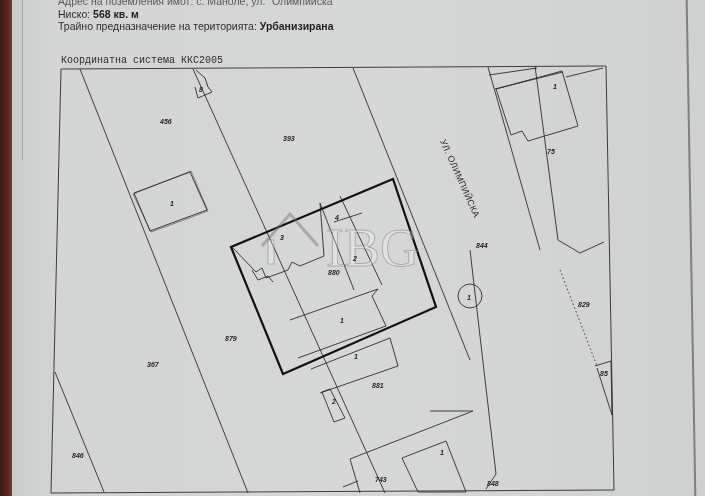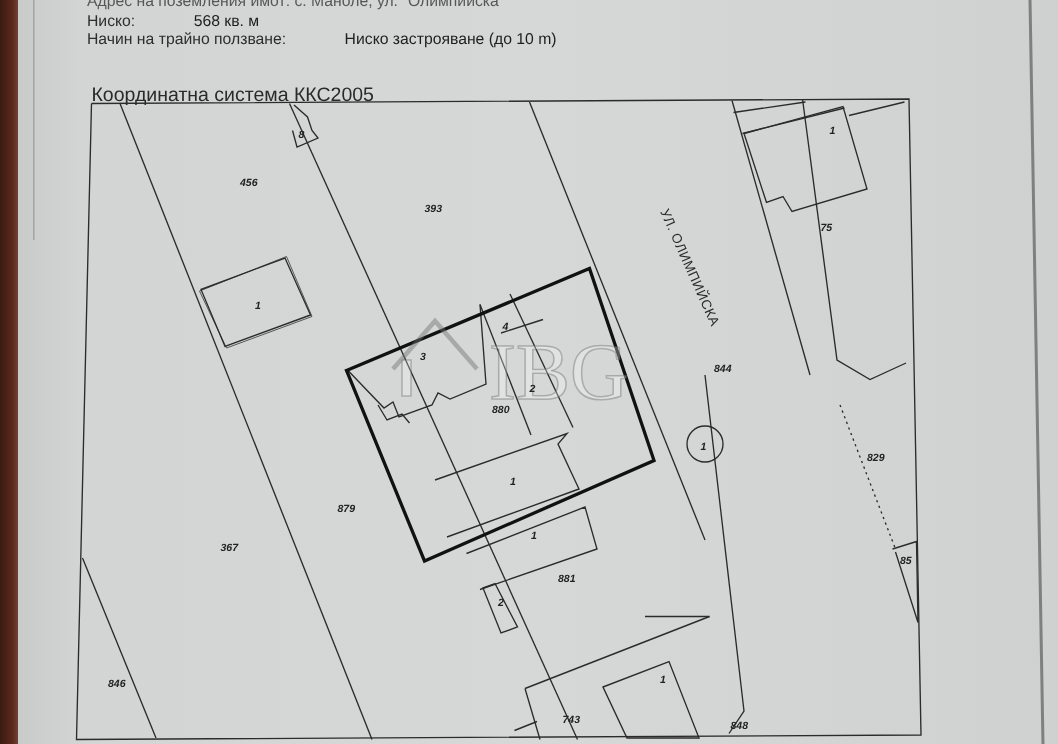--- a/index.html
+++ b/index.html
@@ -23,25 +23,25 @@
   .page-edge {
     position: absolute; left: 690px; top: 0; width: 1.5px; height: 496px;
     background: rgba(60,60,60,0.55);
     transform: skewX(1deg);
   }
   .header {
     position: absolute; left: 58px; top: -5px; width: 560px;
     font-size: 10.5px; line-height: 12.5px; color: #2d2d2d;
   }
   .header .row { white-space: nowrap; }
-  .header .val { font-weight: normal; color: #1e1e1e; margin-left: 36px; }
+  .header .val { font-weight: bold; color: #1e1e1e; }
   .header .cut { opacity: 0.75; }
   .coord-label {
     position: absolute; left: 61px; top: 55px;
-    font-size: 13px; color: #2a2a2a; white-space: nowrap;
+    font-size: 10px; color: #2a2a2a; white-space: nowrap; font-family: Liberation Mono, monospace;
   }
   svg.map { position: absolute; left: 0; top: 0; }
   .lbl { font-family: "Liberation Sans", sans-serif; font-size: 7px; font-style: italic; font-weight: bold; fill: #222; }
   .street { font-family: "Liberation Sans", sans-serif; font-size: 9px; fill: #2a2a2a; letter-spacing: 0.3px; }
   .wm { font-family: "Liberation Serif", serif; font-size: 54px; fill: rgba(255,255,255,0.28); stroke: rgba(110,110,110,0.45); stroke-width: 1; }
 </style>
 </head>
 <body>
 
 <div class="backdrop"></div>
@@ -51,22 +51,22 @@
 
 <div class="header">
   <div class="row cut">
     <span>Адрес на поземления имот: с. Маноле, ул. "Олимпийска"</span>
   </div>
   <div class="row">
     <span>Ниско:</span>
     <span class="val">568 кв. м</span>
   </div>
   <div class="row">
-    <span>Начин на трайно ползване:</span>
-    <span class="val">Ниско застрояване (до 10 m)</span>
+    <span>Трайно предназначение на територията:</span>
+    <span class="val">Урбанизирана</span>
   </div>
 </div>
 
 <div class="coord-label">Координатна система ККС2005</div>
 
 <svg class="map" width="705" height="496" viewBox="0 0 705 496">
   <g fill="none" stroke="#2b2b2b" stroke-width="0.9" stroke-linejoin="miter">
 
     <polyline points="61,69 606,66 614,490 51,493 61,69"></polyline>
 

